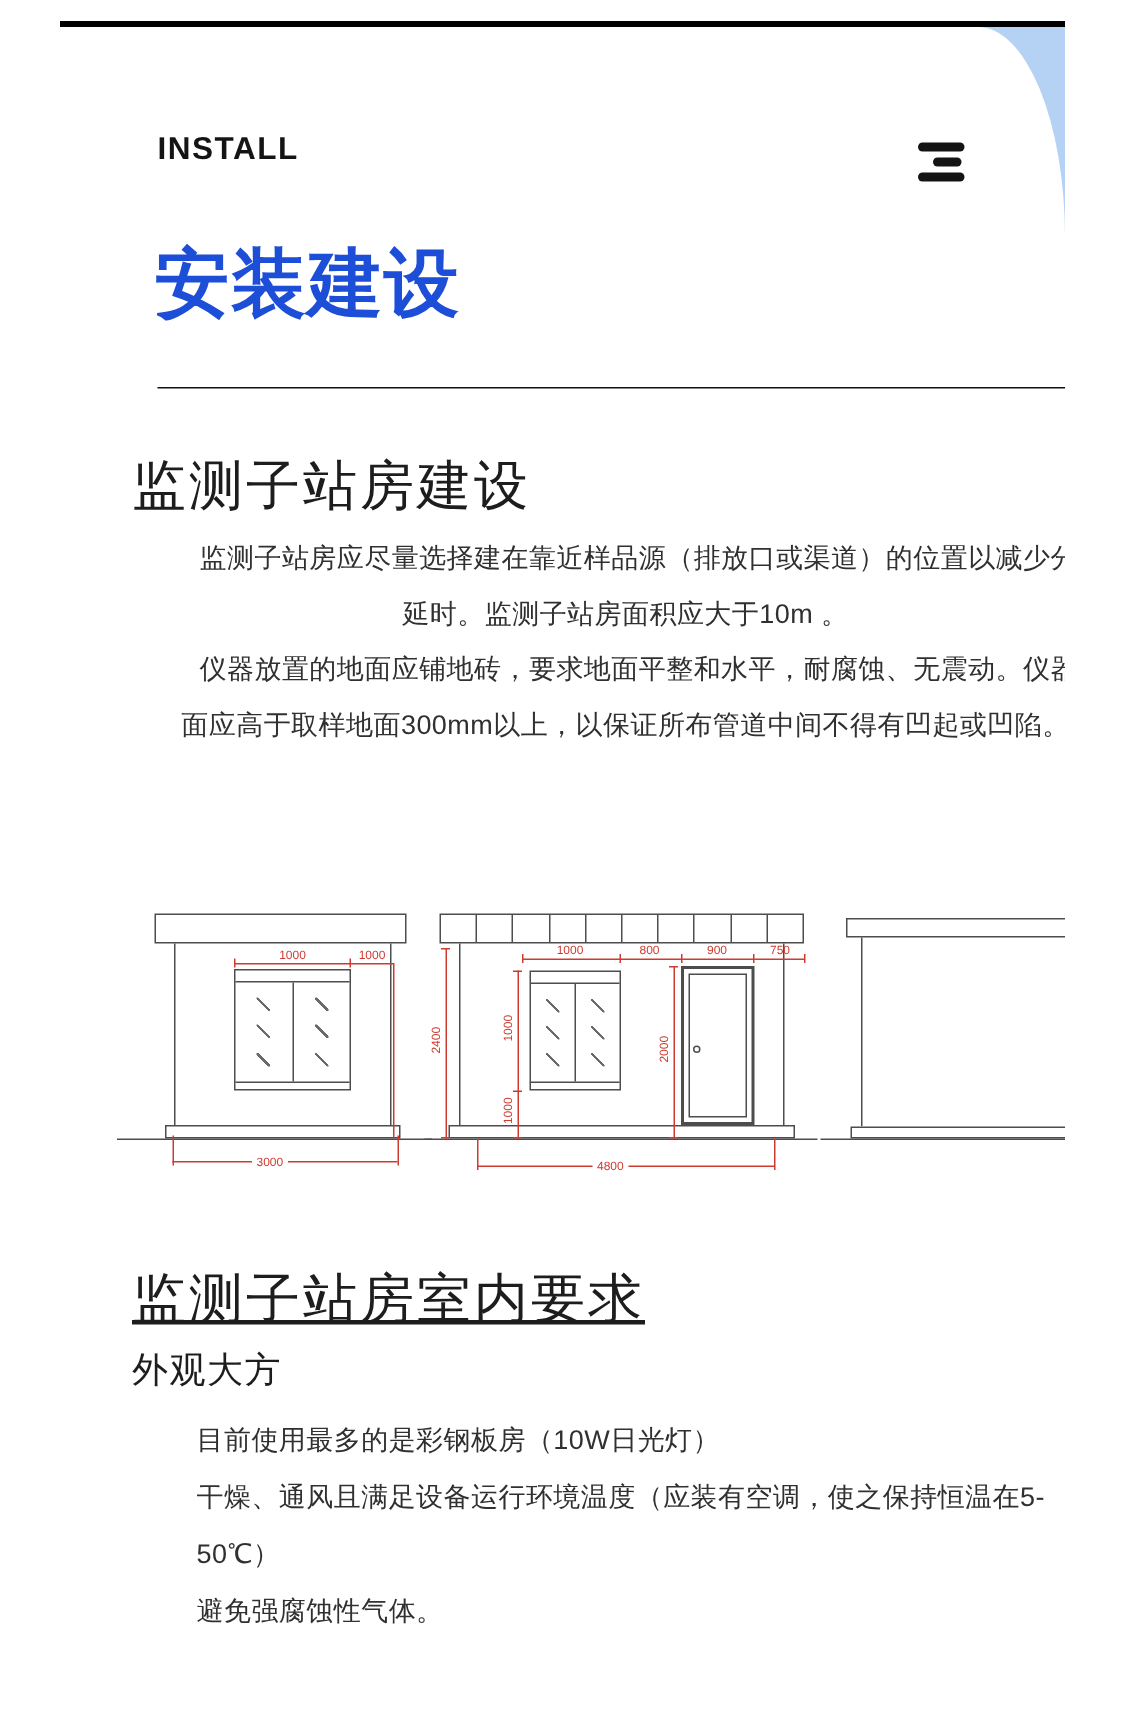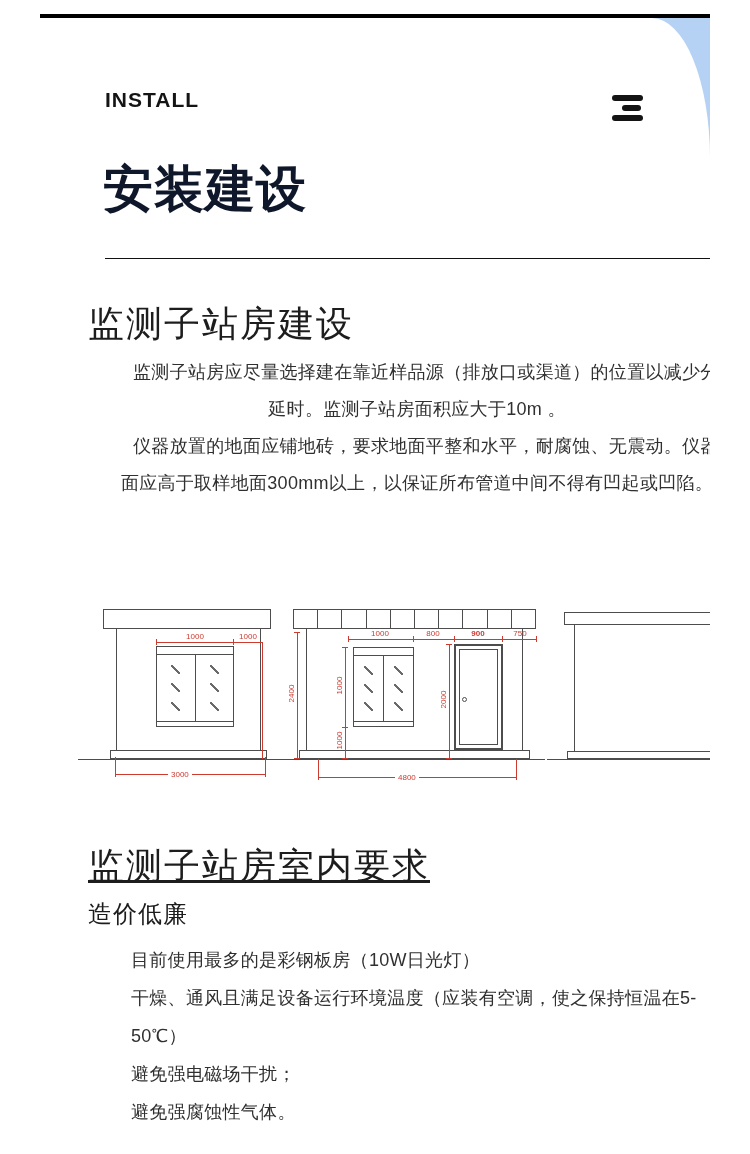--- a/index.html
+++ b/index.html
@@ -11,21 +11,21 @@
   }
   .top-bar { position:absolute; left:0; top:0; width:750px; height:4px; background:#000; }
   .blue-corner { position:absolute; top:4px; right:0; width:58px; height:140px; background:#b5d1f3; }
   .blue-corner::after { content:''; position:absolute; inset:0; background:#fff; border-top-right-radius:58px 140px; }
 
   .brand { position:absolute; left:65px; top:74px; font-size:21px; font-weight:600; letter-spacing:1px; color:#141414; }
   .menu-btn { position:absolute; right:67px; top:81px; width:31px; display:flex; flex-direction:column; align-items:flex-end; gap:4px; cursor:pointer; }
   .menu-btn .bar { height:6px; border-radius:3px; background:#141414; width:31px; }
   .menu-btn .bar.mid { width:19px; margin-right:2px; }
 
-  .hero-title { position:absolute; left:63px; top:146px; font-size:50px; line-height:58px; font-weight:700; letter-spacing:1px; color:#0f172a; }
+  .hero-title { position:absolute; left:63px; top:146px; font-size:50px; line-height:58px; font-weight:700; letter-spacing:1px; color:#1d4ed8; }
   .divider { position:absolute; left:65px; top:244px; width:620px; height:0; border-top:1.5px solid #111; }
 
   .h2 { position:absolute; left:48px; font-size:36px; line-height:44px; font-weight:400; letter-spacing:2px; color:#1d1d1d; }
   .h2.first { top:288px; }
   .h2.second { top:830px;text-decoration:underline; }
   .h3 { position:absolute; left:48px; top:884px; font-size:24px; line-height:32px; font-weight:400; letter-spacing:1px; color:#1d1d1d; }
 
   .body-copy { position:absolute; left:48px; top:340px; width:658px; font-size:18px; line-height:37px; color:#303030; letter-spacing:0.3px; }
   .body-copy p { text-indent:2em;text-align:center; }
 
@@ -164,21 +164,21 @@
     </div>
 
     <div class="abs rl-h" style="left:308px; top:40px; width:188px;"></div>
     <div class="abs tick v" style="left:308px; top:40px;"></div>
     <div class="abs tick v" style="left:373px; top:40px;"></div>
     <div class="abs tick v" style="left:414px; top:40px;"></div>
     <div class="abs tick v" style="left:462px; top:40px;"></div>
     <div class="abs tick v" style="left:496px; top:40px;"></div>
     <div class="abs dim" style="left:323px; top:30px; width:34px;">1000</div>
     <div class="abs dim" style="left:378px; top:30px; width:30px;">800</div>
-    <div class="abs dim" style="left:423px; top:30px; width:30px;font-weight:bold;">900</div>
+    <div class="abs dim" style="left:423px; top:30px; width:30px;">900</div>
     <div class="abs dim" style="left:466px; top:30px; width:28px;">750</div>
 
     <div class="abs rl-v" style="left:257px; top:33px; height:127px;"></div>
     <div class="abs tick h" style="left:257px; top:33px;"></div>
     <div class="abs tick h" style="left:257px; top:159px;"></div>
     <div class="abs dim vert" style="left:238px; top:90px;">2400</div>
 
     <div class="abs rl-v" style="left:305px; top:48px; height:112px;"></div>
     <div class="abs tick h" style="left:305px; top:48px;"></div>
     <div class="abs tick h" style="left:305px; top:128px;"></div>
@@ -197,23 +197,22 @@
     <div class="abs dim on-line" style="left:355px; top:174px;">4800</div>
 
     <div class="abs roof" style="left:524px; top:13px; width:166px; height:13px;"></div>
     <div class="abs walls" style="left:534px; top:26px; width:143px; height:126px;"></div>
     <div class="abs base" style="left:527px; top:152px; width:154px; height:8px;"></div>
     <div class="abs ground" style="left:507px; top:160px; width:196px;"></div>
     <div class="abs ground" style="left:740px; top:160px; width:10px;"></div>
   </div>
 
   <h2 class="h2 second">监测子站房室内要求</h2>
-  <h3 class="h3">造价低廉</h3>
+  <h3 class="h3">外观大方</h3>
 
   <ul class="req-list">
     <li>目前使用最多的是彩钢板房（10W日光灯）</li>
     <li>干燥、通风且满足设备运行环境温度（应装有空调，使之保持恒温在5-50℃）</li>
-    <li>避免强电磁场干扰；</li>
     <li>避免强腐蚀性气体。</li>
 
   </ul>
 
 </div>
 
 </body></html>

